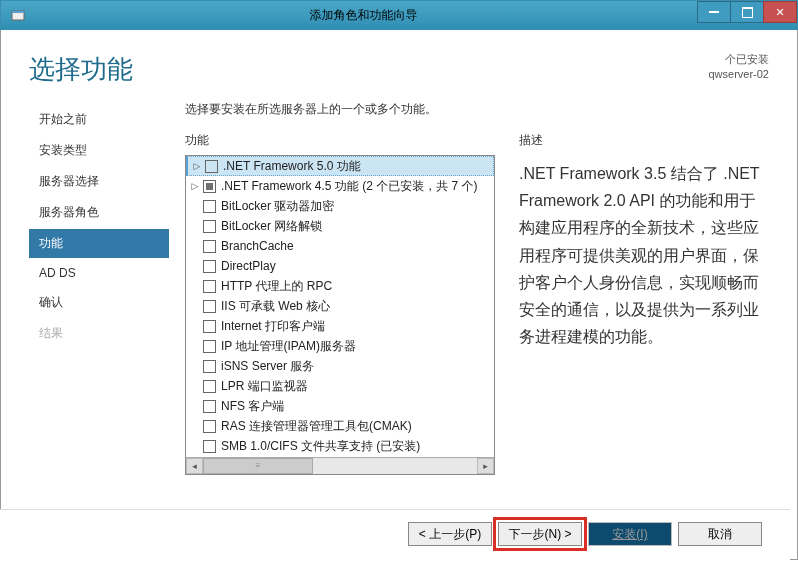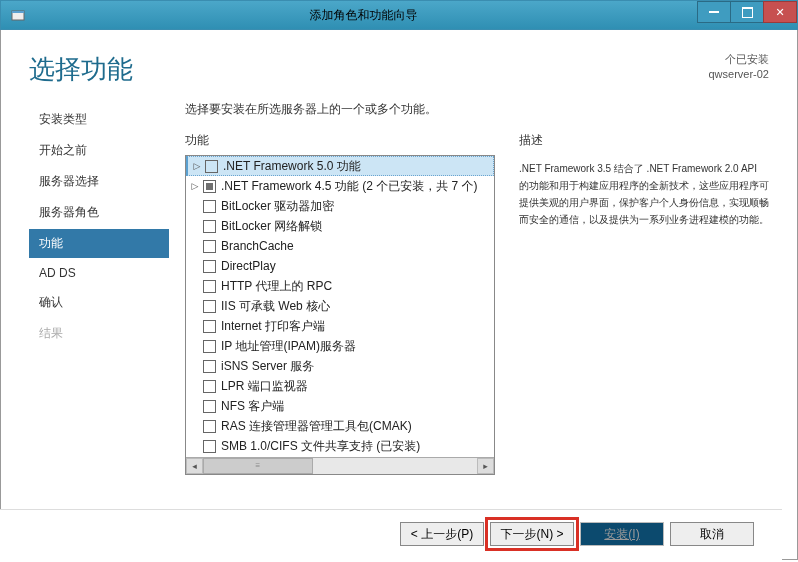--- a/index.html
+++ b/index.html
@@ -42,23 +42,23 @@
 .expander { width: 10px; text-align: center; font-size: 9px; color: #555; }
 .checkbox { width: 13px; height: 13px; border: 1px solid #666; margin: 0 5px 0 3px; flex-shrink: 0; display: flex; align-items: center; justify-content: center; }
 .checkbox.partial { background: #707070; box-shadow: inset 0 0 0 2px #fff; }
 .feature-label { color: #222; overflow: hidden; text-overflow: ellipsis; }
 
 .hscroll { height: 17px; border-top: 1px solid #aaa; display: flex; background: #e8e8e8; }
 .hscroll .arrow { width: 17px; border: 1px solid #bbb; background: #ddd; font-size: 9px; text-align: center; line-height: 15px; color: #555; }
 .hscroll .track { flex: 1; position: relative; }
 .hscroll .thumb { position: absolute; left: 0; width: 40%; height: 100%; background: #ccc; border: 1px solid #aaa; text-align: center; font-size: 8px; line-height: 14px; color: #888; }
 
-.desc-text { font-size: 10px; color: #333; line-height: 1.7; margin-top: 11px; }
-
-.footer { position: absolute; left: 0; right: 16px; bottom: 0; padding: 12px 28px 16px; display: flex; justify-content: flex-end; gap: 6px; border-top: 1px solid #ddd; background: #fff; }
+.desc-text { font-size: 16px; color: #333; line-height: 1.7; margin-top: 11px; }
+
+.footer { position: absolute; left: 0; right: 8px; bottom: 0; padding: 12px 28px 16px; display: flex; justify-content: flex-end; gap: 6px; border-top: 1px solid #ddd; background: #fff; }
 .btn { min-width: 84px; height: 24px; font-size: 12px; background: #eee; border: 1px solid #888; cursor: pointer; }
 .btn:disabled { color: #999; border-color: #bbb; background: #0c4a6e; text-decoration: underline; }
 .btn.highlighted { outline: 3px solid #d93025; outline-offset: 2px; }
 </style>
 </head>
 <body>
 
 <div class="titlebar">
   <span class="titlebar-icon">
     <svg width="14" height="14" viewBox="0 0 14 14">
@@ -78,22 +78,22 @@
   <div class="header-area">
     <div class="page-title">选择功能</div>
     <div class="server-info">
       <div>个已安装</div>
       <div>qwserver-02</div>
     </div>
   </div>
 
   <div class="content">
     <div class="nav" id="nav">
+        <div class="nav-item">开始之前</div>
         <div class="nav-item">安装类型</div>
-        <div class="nav-item">开始之前</div>
         <div class="nav-item">服务器选择</div>
         <div class="nav-item">服务器角色</div>
         <div class="nav-item active">功能</div>
         <div class="nav-item">AD DS</div>
         <div class="nav-item">确认</div>
         <div class="nav-item disabled">结果</div>
       </div>
 
     <div class="main">
       <div class="instruction">选择要安装在所选服务器上的一个或多个功能。</div>

